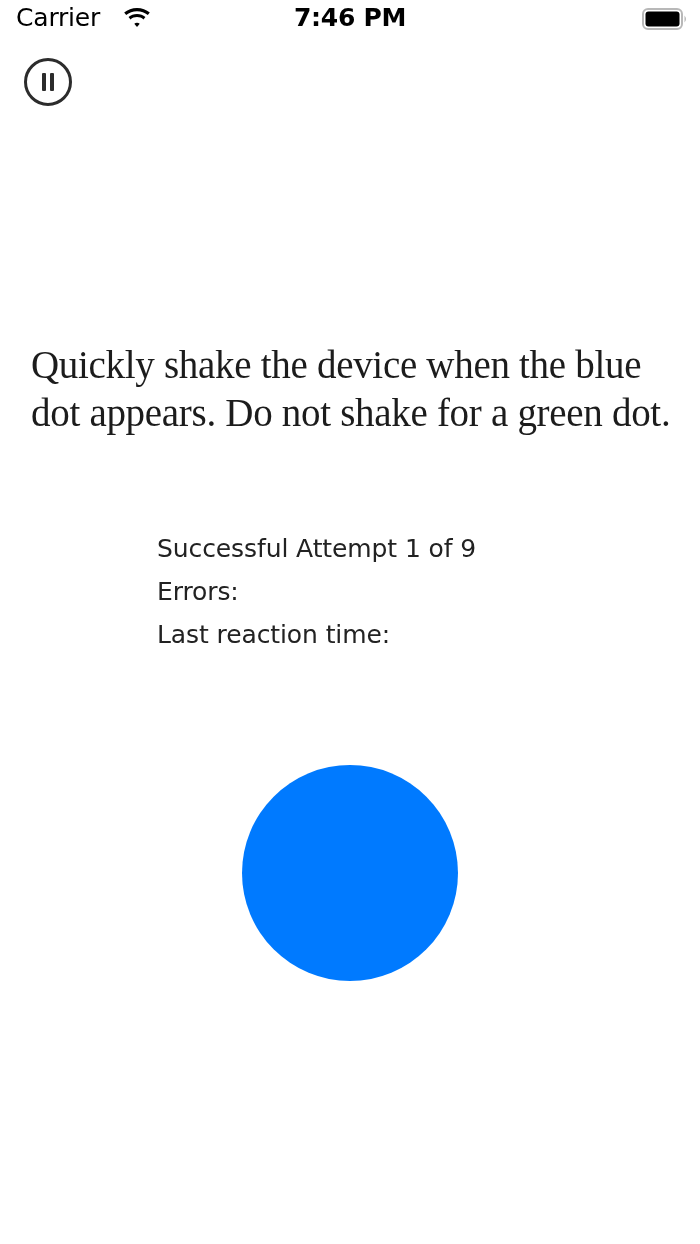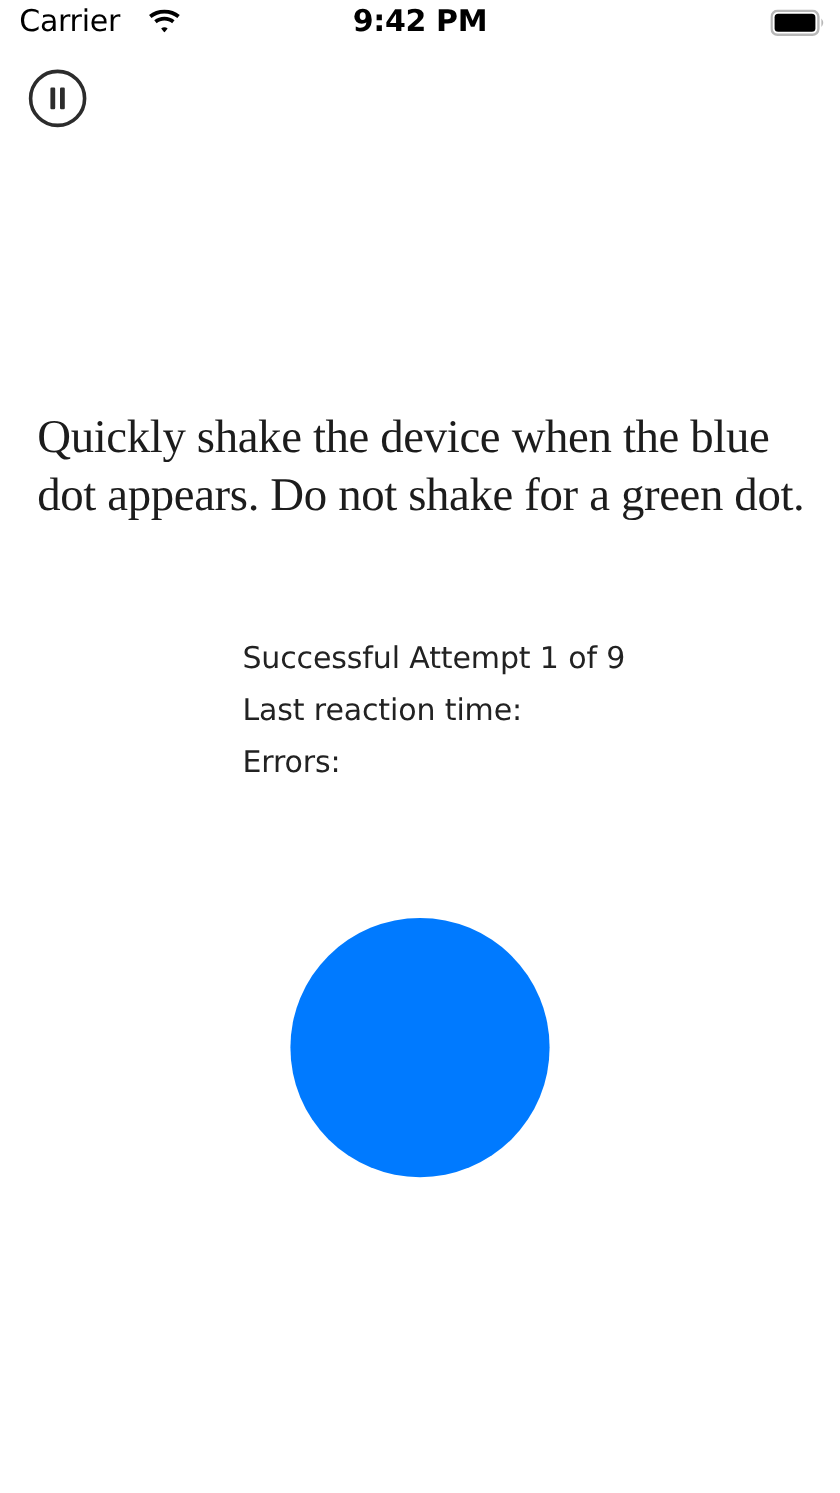--- a/index.html
+++ b/index.html
@@ -86,21 +86,20 @@
     position:absolute;
     left:157px; top:527px;
     width:480px;
   }
   .stats-line {
     font-size:25px;
     line-height:43px;
     color:#222222;
     letter-spacing:-0.1px;
     white-space:pre;
-    margin-left:45px;
   }
 
   
   .dot {
     position:absolute;
     left:242px; top:765px;
     width:216px; height:216px;
     border-radius:50%;
     background:#007AFF;
   }
@@ -116,21 +115,21 @@
       <span class="carrier-label">Carrier</span>
       <span class="wifi-icon">
         <svg width="26" height="19" viewBox="0 0 26 19">
           <path d="M13 3.2c4.1 0 7.9 1.45 10.8 3.85l2.0-2.45C22.45 1.75 17.9 0 13 0S3.55 1.75 0.2 4.6l2.0 2.45C5.1 4.65 8.9 3.2 13 3.2z" fill="#000"></path>
           <path d="M13 9.1c2.45 0 4.7 0.85 6.45 2.3l2.0-2.45C19.15 7.0 16.2 5.9 13 5.9S6.85 7.0 4.55 8.95l2.0 2.45C8.3 9.95 10.55 9.1 13 9.1z" fill="#000"></path>
           <path d="M13 14.7c1.0 0 1.95 0.35 2.7 0.95L13 19l-2.7-3.35c0.75-0.6 1.7-0.95 2.7-0.95z" fill="#000"></path>
         </svg>
       </span>
     </div>
 
-    <div class="status-time">9:42 PM</div>
+    <div class="status-time">7:46 PM</div>
 
     <div class="status-right">
       <span class="battery-icon">
         <svg width="46" height="22" viewBox="0 0 46 22">
           <rect x="1" y="1" width="39" height="20" rx="5" ry="5" fill="none" stroke="#b8b8b8" stroke-width="2"></rect>
           <rect x="3.5" y="3.5" width="34" height="15" rx="3" ry="3" fill="#000"></rect>
           <path d="M42.5 7.5 q3 3.5 0 7 z" fill="#b8b8b8"></path>
         </svg>
       </span>
     </div>
@@ -144,19 +143,19 @@
         <rect x="19" y="16" width="4" height="18" rx="1" fill="#2c2c2c"></rect>
         <rect x="27" y="16" width="4" height="18" rx="1" fill="#2c2c2c"></rect>
       </svg>
     </span>
   </div>
 
   <div class="instruction">Quickly shake the device when the blue dot appears. Do not shake for a green dot.</div>
 
   <div class="stats">
     <div class="stats-line">Successful Attempt 1 of 9</div>
+    <div class="stats-line">Errors:</div>
     <div class="stats-line">Last reaction time:</div>
-    <div class="stats-line">Errors:</div>
   </div>
 
   <div class="dot" style="background: rgb(0, 122, 255); width: 216px; height: 216px;"></div>
 
 </div>
 
 </body></html>

